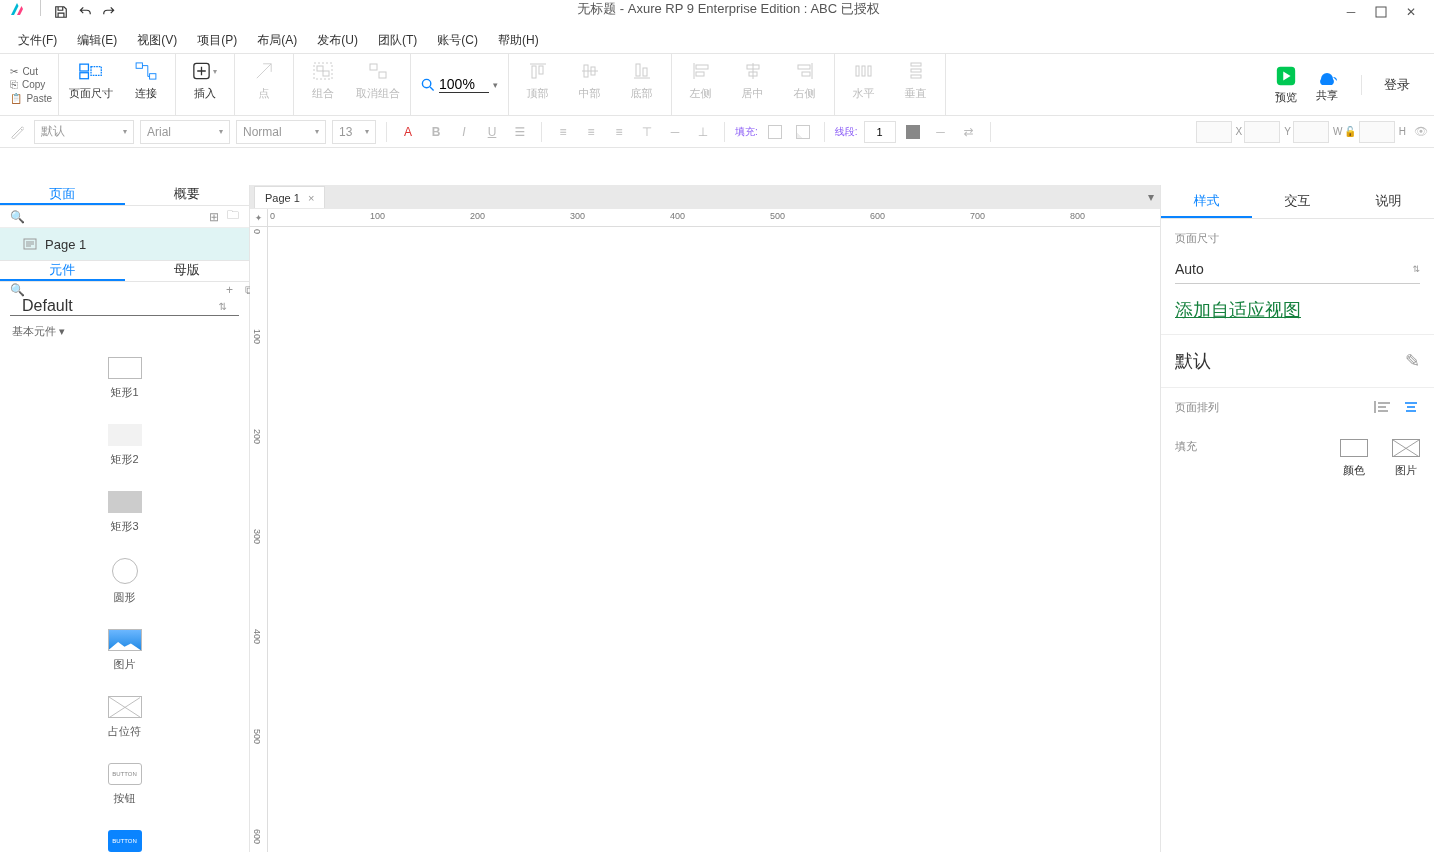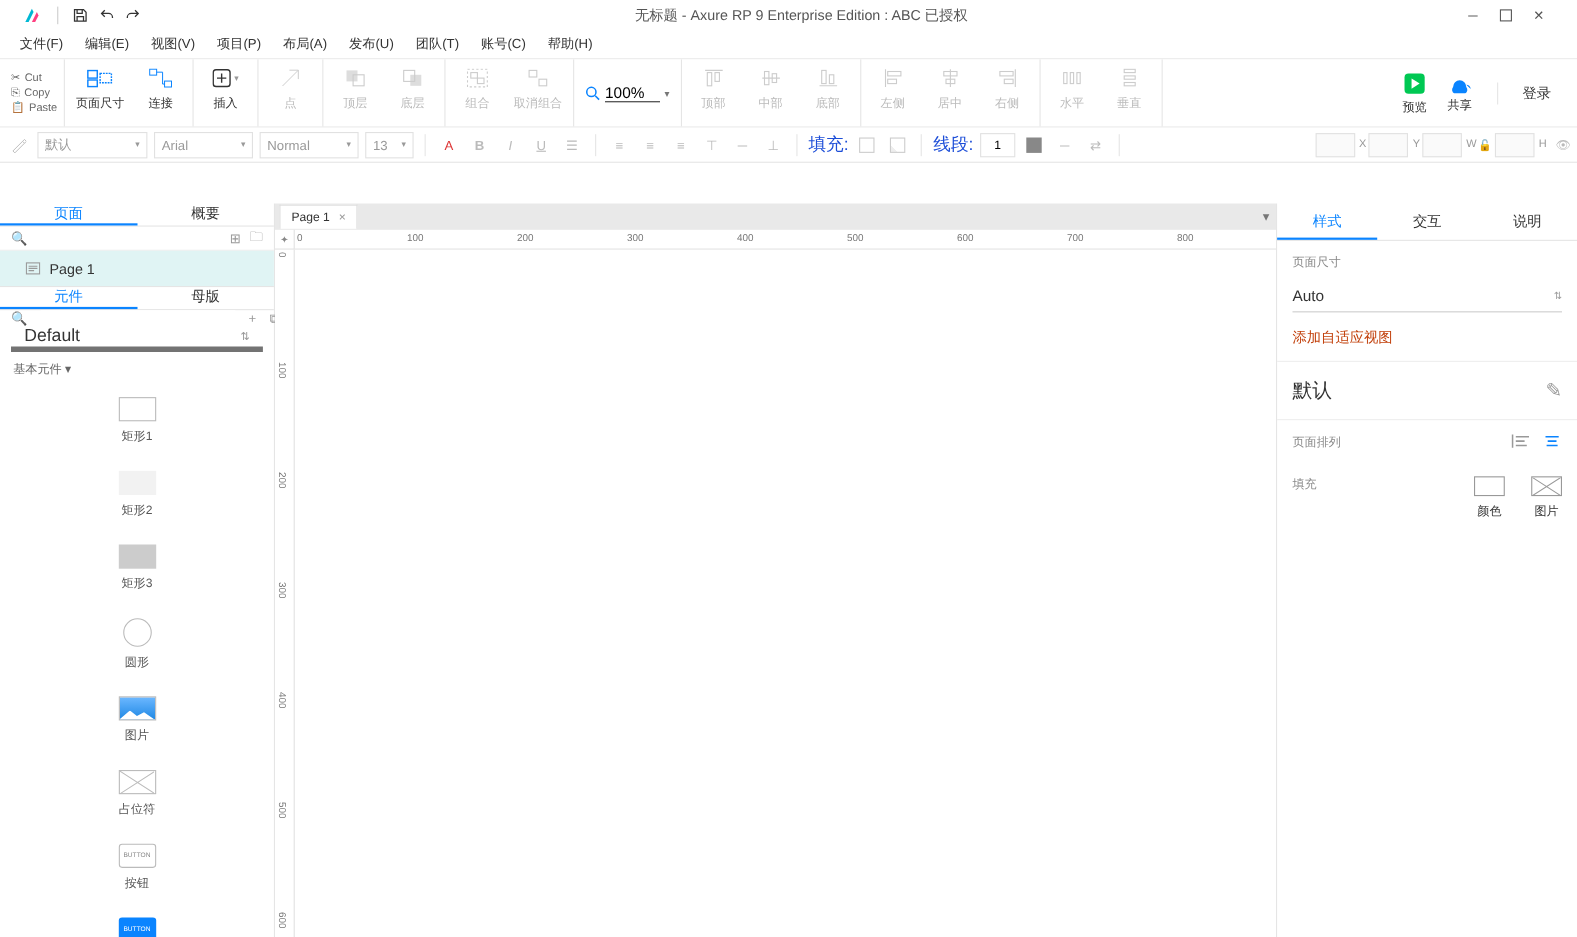--- a/index.html
+++ b/index.html
@@ -1,17 +1,17 @@
 <!DOCTYPE html>
 <html><head>
 <meta charset="utf-8">
 <style>
 *{box-sizing:border-box;margin:0;padding:0;font-family:"Microsoft YaHei",Arial,sans-serif;}
 body{width:1434px;height:852px;background:#fff;overflow:hidden;font-size:12px;color:#333;}
-.titlebar{height:28px;display:flex;align-items:center;padding:0 20px;background:#fff;}
+.titlebar{height:28px;display:flex;align-items:flex-start;padding:0 8px;background:#fff;}
 .titlebar .logo{width:18px;height:18px;margin-right:6px;}
 .titlebar .sep{width:1px;height:16px;background:#ccc;margin:0 8px;}
 .titlebar .icon-btn{width:24px;height:24px;display:flex;align-items:center;justify-content:center;cursor:pointer;color:#333;}
 .titlebar .title{flex:1;text-align:center;font-size:13px;color:#555;}
 .titlebar .win-btn{width:30px;height:24px;display:flex;align-items:center;justify-content:center;cursor:pointer;color:#555;}
 .menubar{height:26px;display:flex;align-items:center;padding:0 8px;border-bottom:1px solid #e5e5e5;}
 .menubar .menu-item{padding:4px 10px;font-size:12px;cursor:pointer;}
 .toolbar{height:62px;display:flex;align-items:center;border-bottom:1px solid #e5e5e5;padding:0 4px;background:#fff;}
 .clipboard{display:flex;flex-direction:column;padding:2px 6px;border-right:1px solid #e5e5e5;height:100%;justify-content:center;gap:2px;}
 .clip-row{display:flex;align-items:center;gap:4px;font-size:10px;color:#666;cursor:pointer;}
@@ -21,39 +21,39 @@
 .tb-btn .ic{width:24px;height:22px;display:flex;align-items:center;justify-content:center;}
 .tb-right{margin-left:auto;display:flex;align-items:center;gap:18px;padding:0 20px;}
 .tb-right .tb-col{display:flex;flex-direction:column;align-items:center;gap:3px;font-size:11px;}
 .zoom{display:flex;align-items:center;gap:4px;font-size:14px;}
 .zoom input{width:50px;border:none;border-bottom:1px solid #333;font-size:14px;text-align:left;}
 .fmtbar{height:32px;display:flex;align-items:center;border-bottom:1px solid #e5e5e5;padding:0 6px;gap:6px;background:#fff;color:#999;}
 .fmt-select{height:24px;border:1px solid #e1e1e1;display:flex;align-items:center;padding:0 6px;font-size:12px;background:#fff;min-width:60px;justify-content:space-between;}
 .fmt-select.sm{min-width:44px;}
 .fmt-icon{width:22px;height:22px;display:flex;align-items:center;justify-content:center;color:#bbb;cursor:pointer;}
 .fmt-sep{width:1px;height:20px;background:#e5e5e5;margin:0 4px;}
-.fmt-label{font-size:16px;color:#1d4ed8;}
+.fmt-label{font-size:10px;color:#8b5cf6;}
 .fmt-input{width:40px;height:22px;border:1px solid #e1e1e1;text-align:center;font-size:11px;}
 .fmt-xy{display:flex;align-items:center;gap:2px;margin-left:auto;}
 .fmt-xy input{width:36px;height:22px;border:1px solid #e1e1e1;text-align:center;font-size:11px;background:#fafafa;}
 .fmt-xy .lbl{font-size:10px;color:#999;margin-left:2px;}
 .main{display:flex;height:704px;margin-top:37px;}
 .left-panel{width:250px;border-right:1px solid #e5e5e5;display:flex;flex-direction:column;}
 .panel-tabs{height:34px;display:flex;border-bottom:1px solid #e5e5e5;}
 .panel-tab{flex:1;display:flex;align-items:center;justify-content:center;font-size:13px;cursor:pointer;border-bottom:2px solid transparent;}
 .panel-tab.active{color:#0a84ff;border-bottom-color:#0a84ff;font-weight:500;}
 .panel-search{height:32px;display:flex;align-items:center;padding:0 10px;gap:8px;border-bottom:1px solid #eee;}
 .panel-search input{flex:1;border:none;outline:none;font-size:12px;}
 .panel-search .ic{color:#999;cursor:pointer;}
 .page-tree{flex:0 0 auto;}
 .page-item{height:32px;display:flex;align-items:center;padding:0 20px;gap:8px;background:#e0f4f4;border-left:3px solid transparent;font-size:13px;}
 .lib-tabs{height:44px;display:flex;border-top:1px solid #e5e5e5;border-bottom:1px solid #e5e5e5;}
 .lib-search{height:32px;display:flex;align-items:center;padding:0 10px;gap:12px;}
 .lib-search input{flex:1;border:none;outline:none;}
-.lib-select{height:36px;display:flex;align-items:center;padding:0 12px;border-bottom:5px solid #737373;margin:0 10px;font-size:16px;justify-content:space-between;}
+.lib-select{height:36px;display:flex;align-items:center;padding:0 12px;border-bottom:1px solid #737373;margin:0 10px;font-size:16px;justify-content:space-between;}
 .lib-section{padding:8px 12px;font-size:11px;color:#666;}
 .widget-grid{display:grid;grid-template-columns:repeat(1,1fr);gap:12px 4px;padding:4px 8px;}
 .widget-item{display:flex;flex-direction:column;align-items:center;gap:6px;padding:6px 2px;cursor:pointer;}
 .widget-item .shape{width:34px;height:22px;border:1px solid #bbb;background:#fff;}
 .widget-item .lbl{font-size:11px;color:#555;}
 .canvas-area{flex:1;display:flex;flex-direction:column;background:#fff;}
 .canvas-tabs{height:24px;display:flex;align-items:center;background:#e9e9e9;padding-left:4px;}
 .canvas-tab{height:22px;background:#fff;display:flex;align-items:center;padding:0 10px;gap:8px;font-size:11px;border:1px solid #ddd;border-bottom:none;}
 .canvas-tab .close{color:#999;cursor:pointer;font-size:11px;}
 .canvas-tabs .drop{margin-left:auto;margin-right:6px;color:#777;}
@@ -63,21 +63,21 @@
 .ruler-corner{position:absolute;top:0;left:0;width:18px;height:18px;background:#fff;border-right:1px solid #ddd;border-bottom:1px solid #ddd;display:flex;align-items:center;justify-content:center;color:#888;font-size:9px;}
 .ruler-tick{position:absolute;font-size:9px;color:#777;}
 .ruler-h .ruler-tick{top:2px;}
 .ruler-v .ruler-tick{left:2px;writing-mode:vertical-lr;}
 .canvas{position:absolute;top:18px;left:18px;right:0;bottom:0;background:#fff;}
 .right-panel{width:274px;border-left:1px solid #e5e5e5;display:flex;flex-direction:column;padding:0;}
 .right-tabs{height:34px;display:flex;border-bottom:1px solid #e5e5e5;}
 .rp-section{padding:12px 14px;border-bottom:1px solid #eee;}
 .rp-label{font-size:11px;color:#888;margin-bottom:8px;}
 .rp-select{height:30px;border-bottom:1px solid #ccc;display:flex;align-items:center;justify-content:space-between;font-size:14px;}
-.rp-link{font-size:13px;color:#c2410c;cursor:pointer;}
+.rp-link{font-size:18px;text-decoration:underline;color:#15803d;cursor:pointer;}
 .rp-default{font-size:18px;padding:14px;display:flex;align-items:center;justify-content:space-between;border-bottom:1px solid #eee;}
 .rp-row{display:flex;align-items:flex-start;justify-content:space-between;padding:12px 14px;}
 .rp-row .opts{display:flex;gap:10px;}
 .rp-fill{display:flex;gap:24px;padding:8px 14px;}
 .rp-fill-item{display:flex;flex-direction:column;align-items:center;gap:6px;font-size:11px;}
 .rp-fill-item .box{width:28px;height:18px;border:1px solid #999;background:#fff;}
 svg{display:block;}
 </style>
 </head>
 <body>
@@ -166,40 +166,20 @@
       </div>
   </div>
   <div class="tb-group">
     <div class="tb-btn disabled">
         <span class="ic">
           <svg width="18" height="18" viewBox="0 0 20 20">
             <path d="M2 18 L18 2 M9 2 h9 v9" fill="none" stroke="#ccc"></path>
           </svg>
         </span>
         <span>点</span>
-      </div>
-  </div>
-  <div class="tb-group">
-    <div class="tb-btn disabled">
-        <span class="ic">
-          <svg width="20" height="18" viewBox="0 0 20 18">
-            <rect x="2" y="2" width="10" height="10" fill="#ddd"></rect>
-            <rect x="8" y="6" width="10" height="10" fill="none" stroke="#ccc"></rect>
-          </svg>
-        </span>
-        <span>顶层</span>
-      </div>
-    <div class="tb-btn disabled">
-        <span class="ic">
-          <svg width="20" height="18" viewBox="0 0 20 18">
-            <rect x="8" y="6" width="10" height="10" fill="#ddd"></rect>
-            <rect x="2" y="2" width="10" height="10" fill="none" stroke="#ccc"></rect>
-          </svg>
-        </span>
-        <span>底层</span>
       </div>
   </div>
   <div class="tb-group">
     <div class="tb-btn disabled">
         <span class="ic">
           <svg width="20" height="18" viewBox="0 0 20 18">
             <rect x="1" y="1" width="18" height="16" fill="none" stroke="#ccc" stroke-dasharray="2"></rect>
             <rect x="4" y="4" width="6" height="5" fill="none" stroke="#ccc"></rect>
             <rect x="10" y="9" width="6" height="5" fill="none" stroke="#ccc"></rect>
           </svg>

